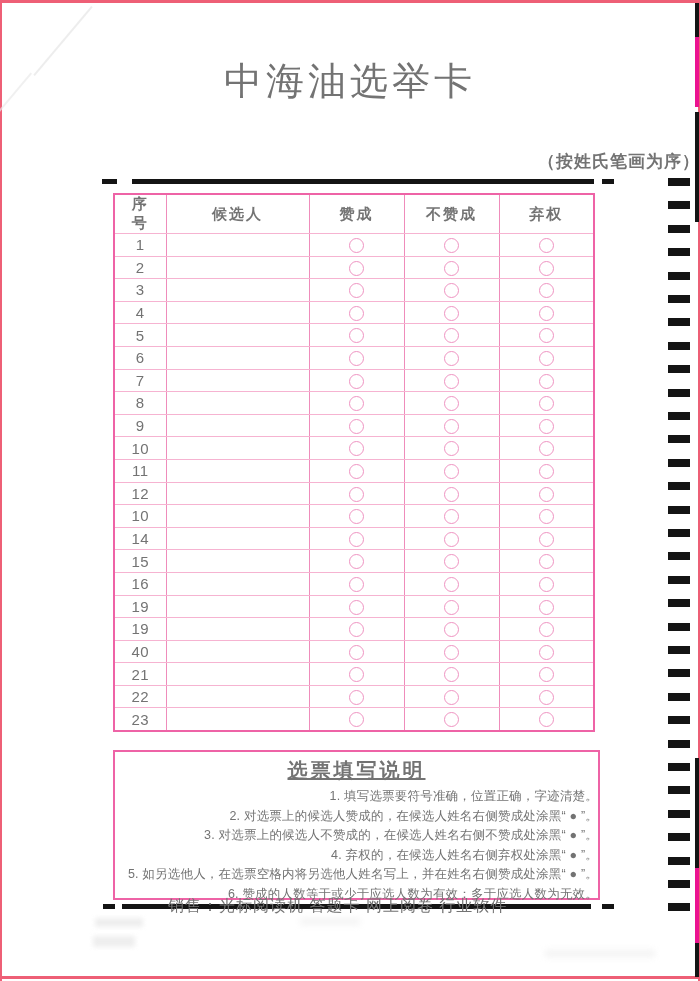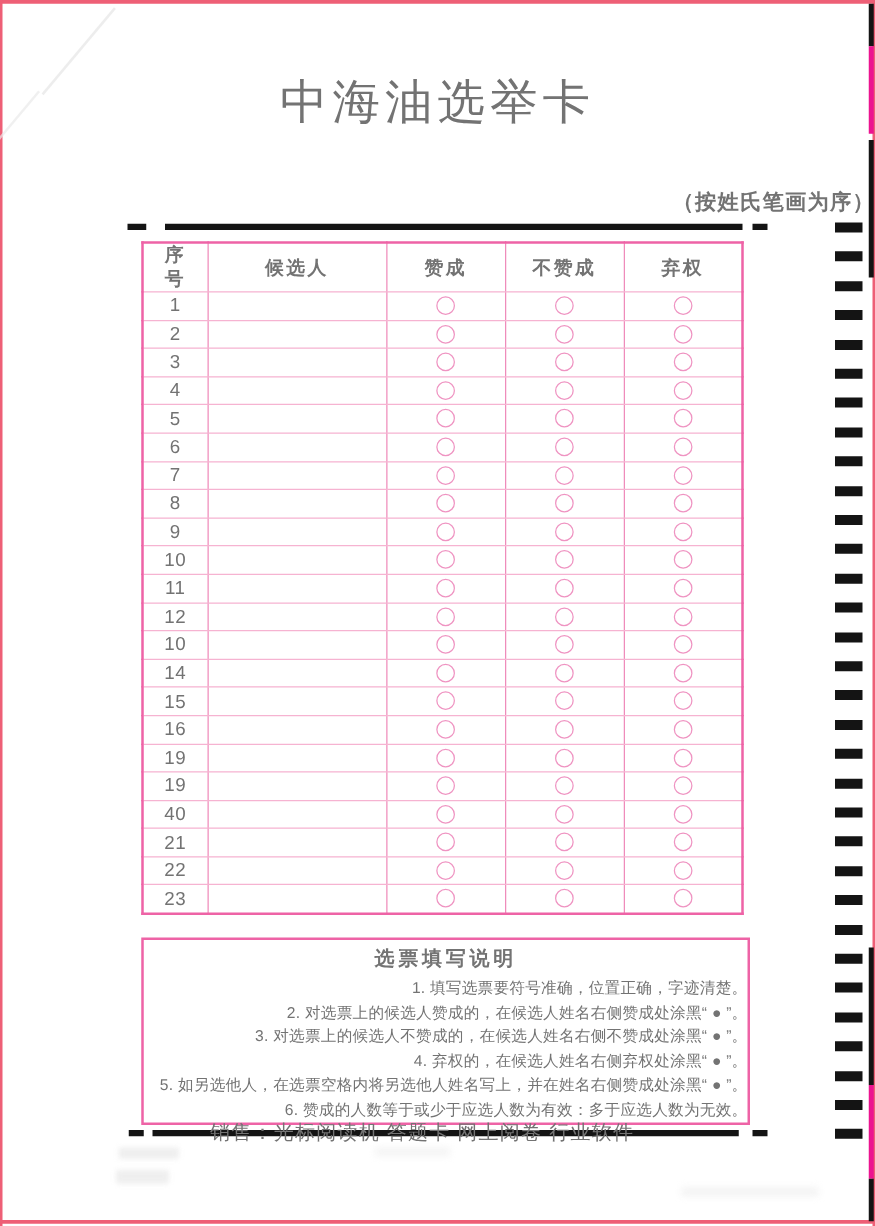--- a/index.html
+++ b/index.html
@@ -49,21 +49,21 @@
   .bubble {
     display:inline-block; width:13px; height:13px; border-radius:50%;
     border:1.6px solid var(--bubble); background:#fff; vertical-align:middle;
   }
 
   
   .instr {
     position:absolute; left:113px; top:750px; width:483px; height:146px;
     border:2px solid var(--table-outer); background:#fff;
   }
-  .instr-title { margin-top:5px; text-align:center; font-size:16px; font-weight:bold; letter-spacing:3px; }
+  .instr-title { margin-top:5px; text-align:center; font-size:20px; font-weight:bold; letter-spacing:3px;text-decoration:underline; }
   .instr-items { margin-top:3px;text-align:right; }
   .instr-item  { margin-left:8px; font-size:12.5px; line-height:19.6px; white-space:nowrap; letter-spacing:0.2px; }
 
   .footer {
     position:absolute; left:168px; top:896px; font-size:16px; font-weight:normal; letter-spacing:1px;
   }
 
   
   .timing-mark { position:absolute; left:668px; width:22px; height:8px; background:var(--mark); }
   .edge-seg    { position:absolute; left:695px; width:4px; }

